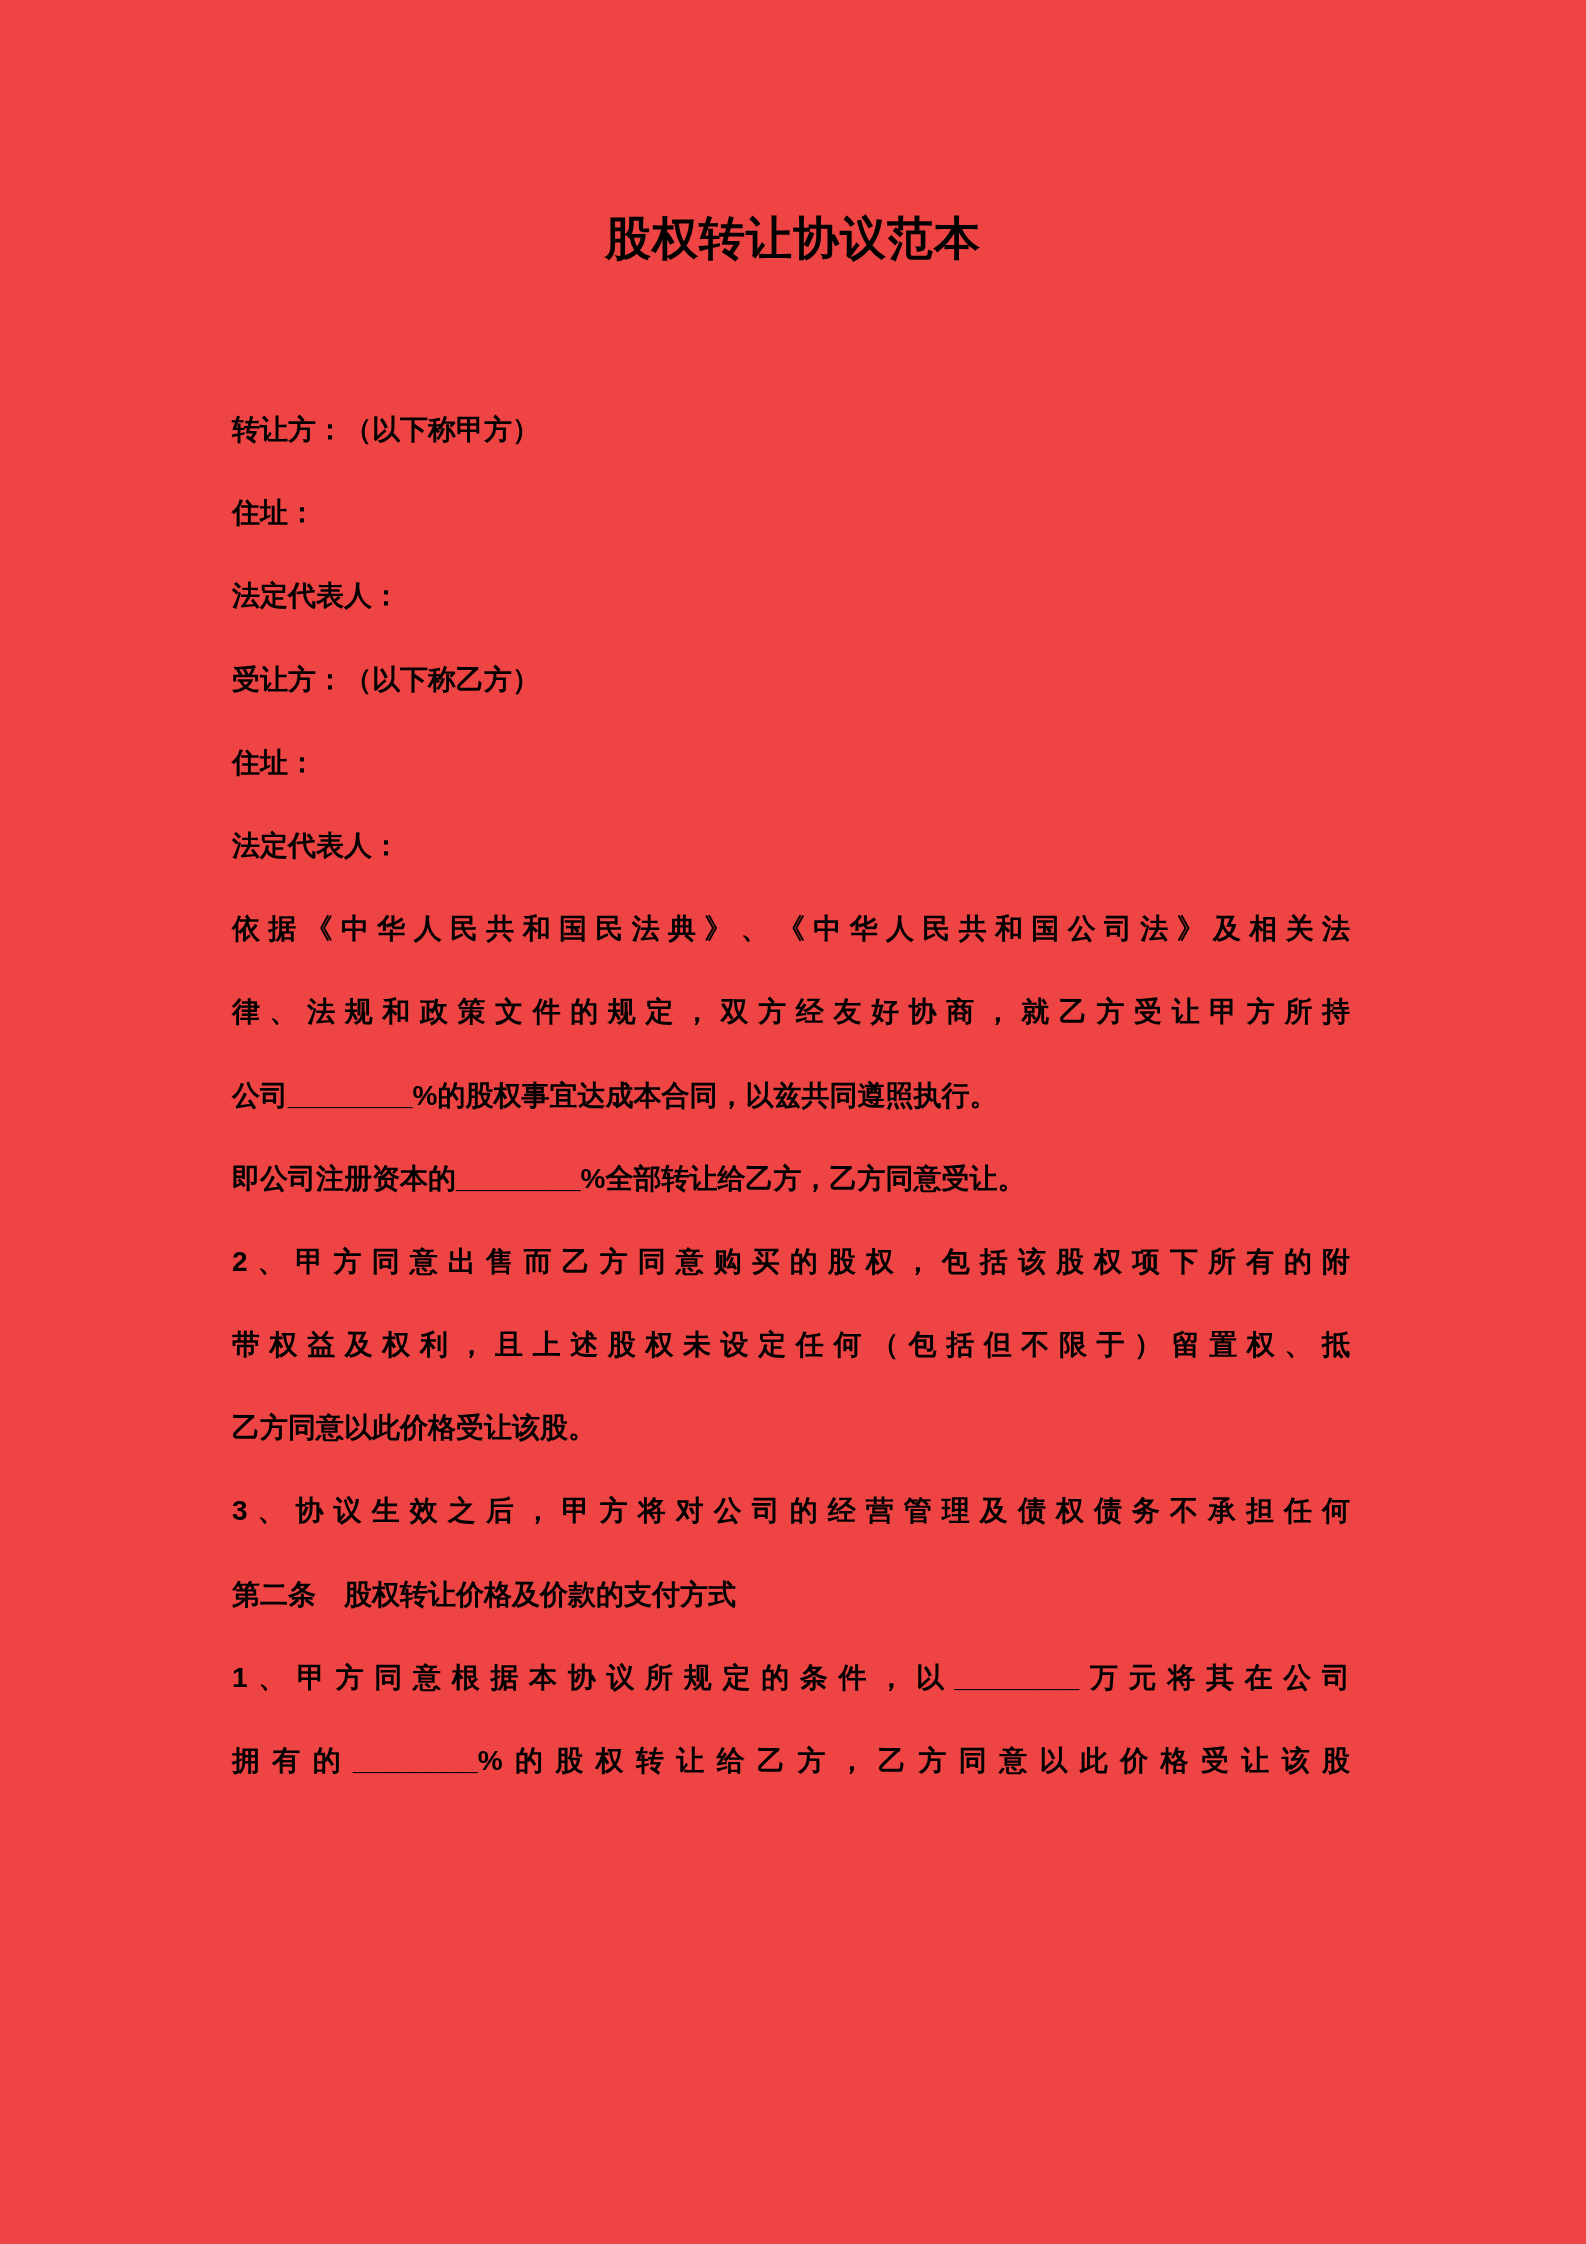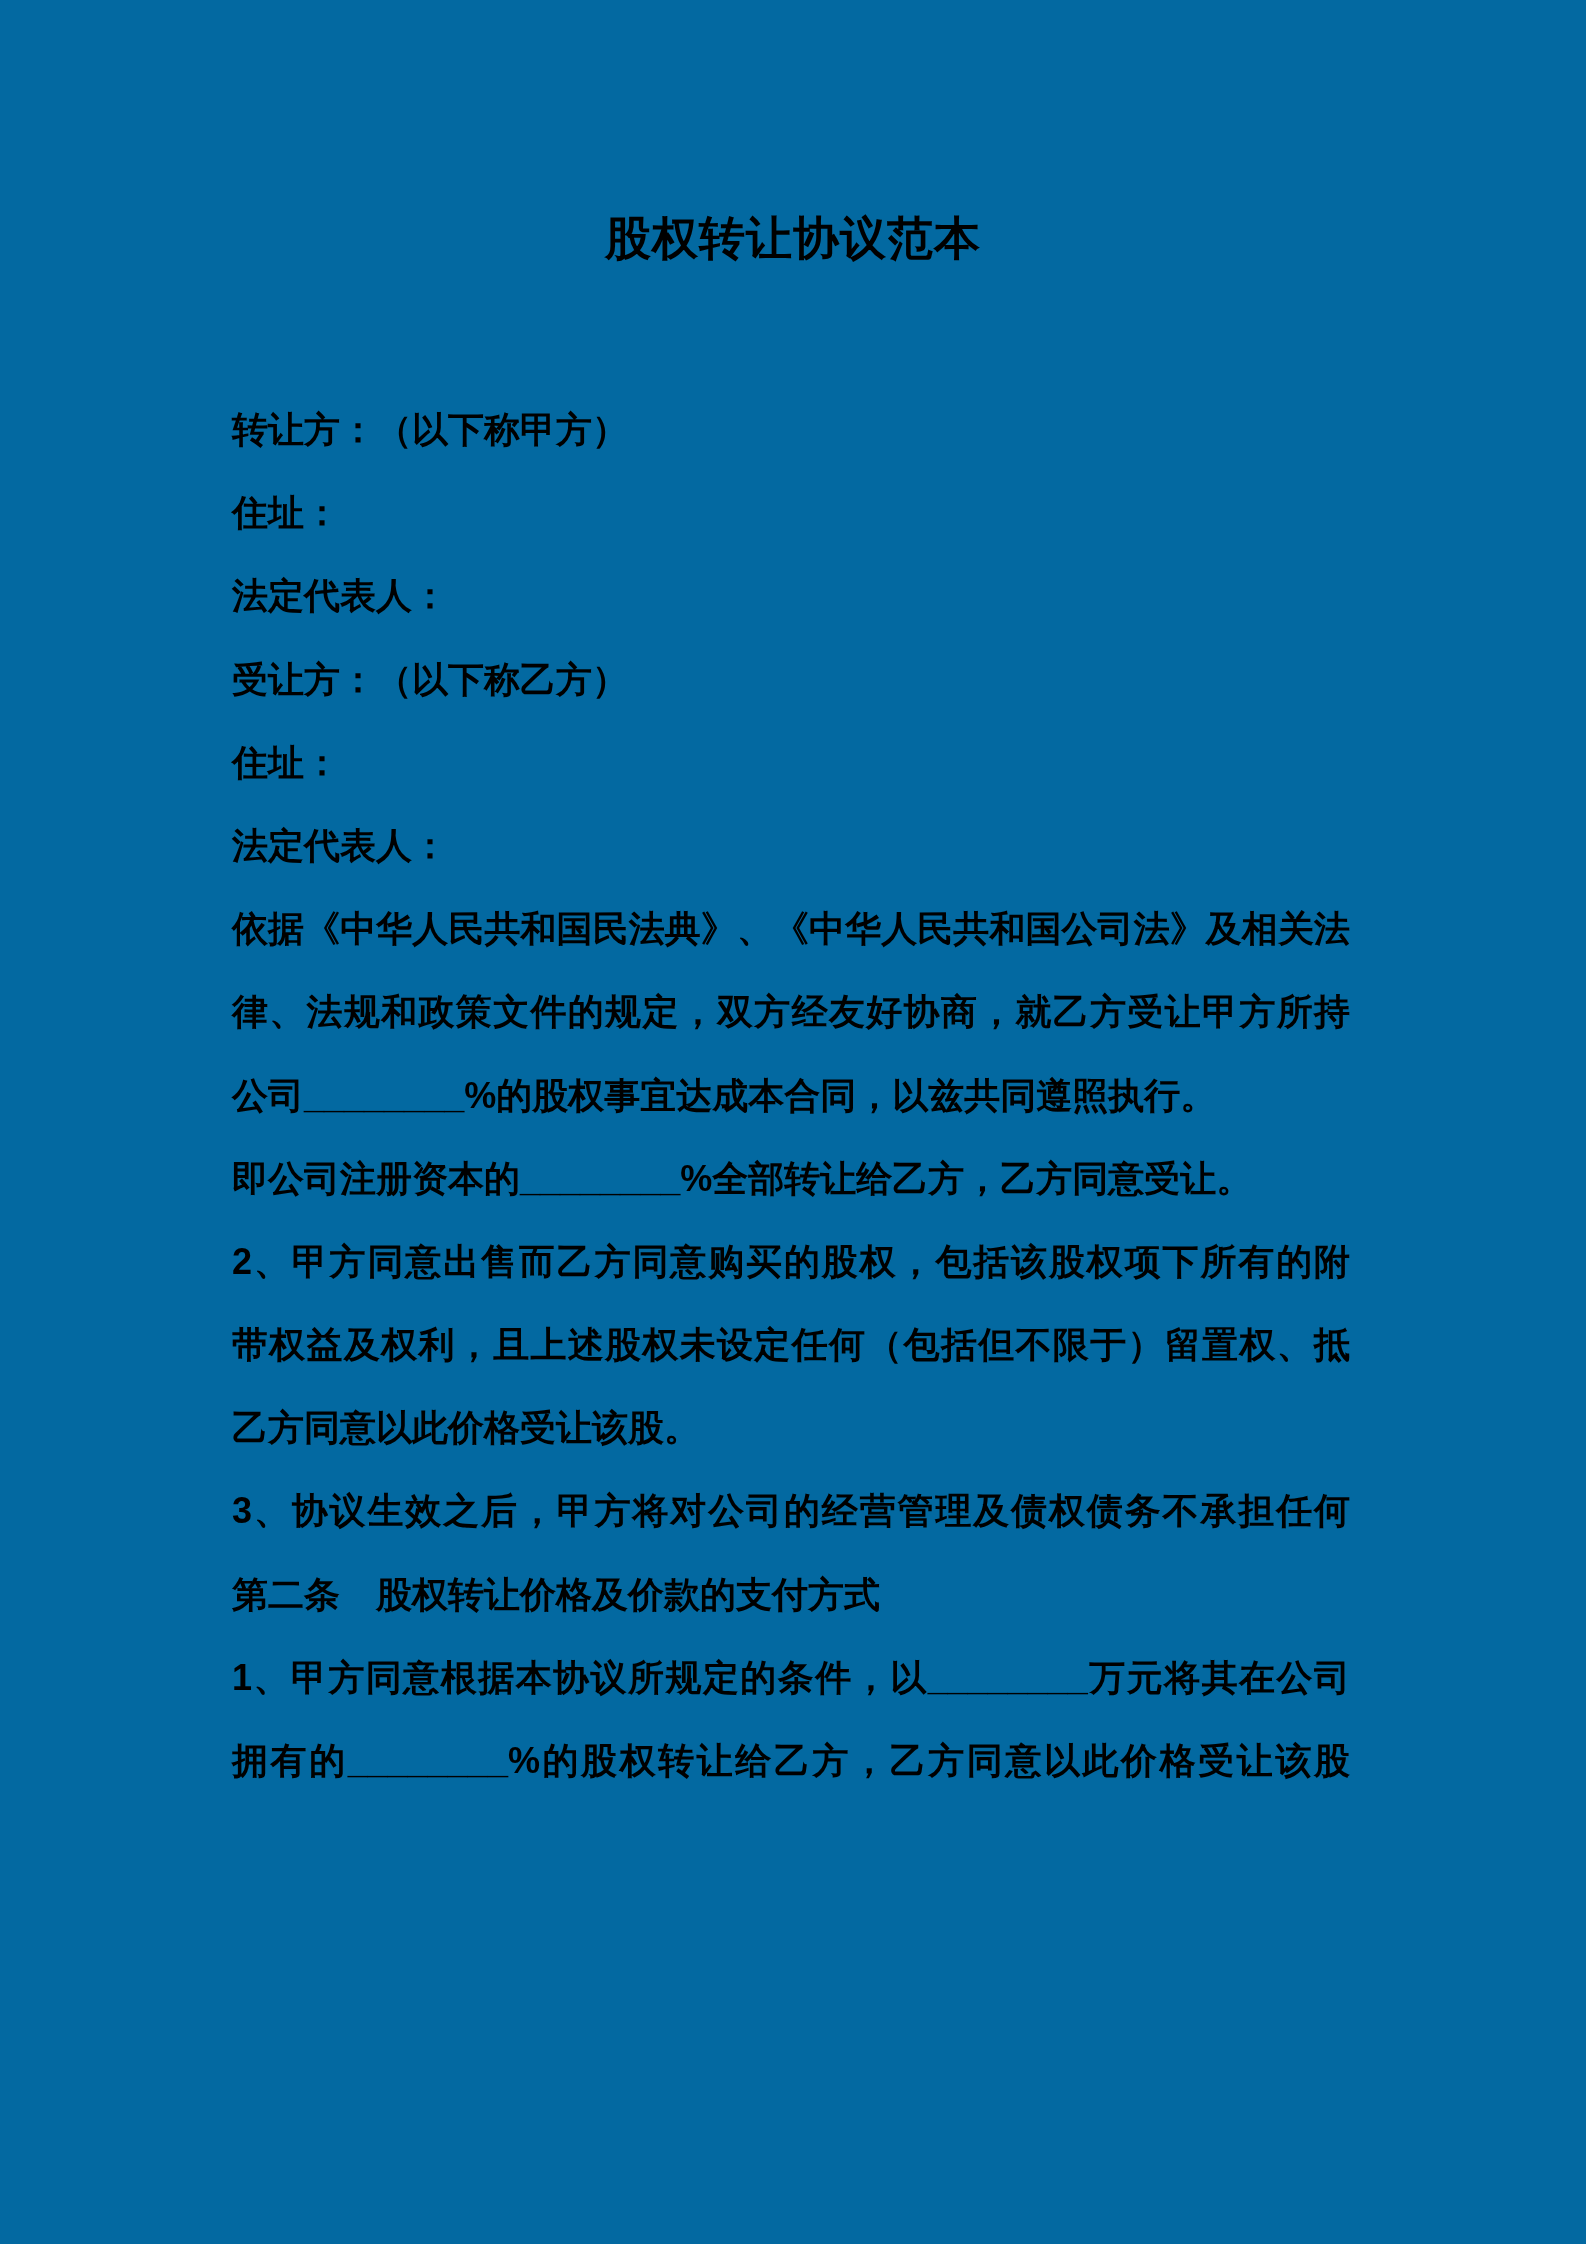--- a/index.html
+++ b/index.html
@@ -4,21 +4,21 @@
 <style>
   html, body {
     margin: 0;
     padding: 0;
     background: #ffffff;
   }
   .page {
     position: relative;
     width: 1586px;
     height: 2244px;
-    background: #0369a1;
+    background: #ef4444;
     overflow: hidden;
     font-family: "Liberation Sans", sans-serif;
     font-weight: bold;
     color: #000000;
   }
   .doc-title {
     position: absolute;
     top: 213px;
     left: 0;
     width: 100%;
@@ -28,21 +28,21 @@
     letter-spacing: 1px;
     white-space: pre;
   }
   .doc-body {
     position: absolute;
     top: 388px;
     left: 232px;
     width: 1118px;
   }
   .doc-line {
-    font-size: 36px;
+    font-size: 28px;
     line-height: 83.2px;
     height: 83.2px;
     text-align: left;
     white-space: pre;
     overflow: visible;
   }
   .doc-line.fill {
     white-space: normal;
     text-align: justify;
     text-align-last: justify;

